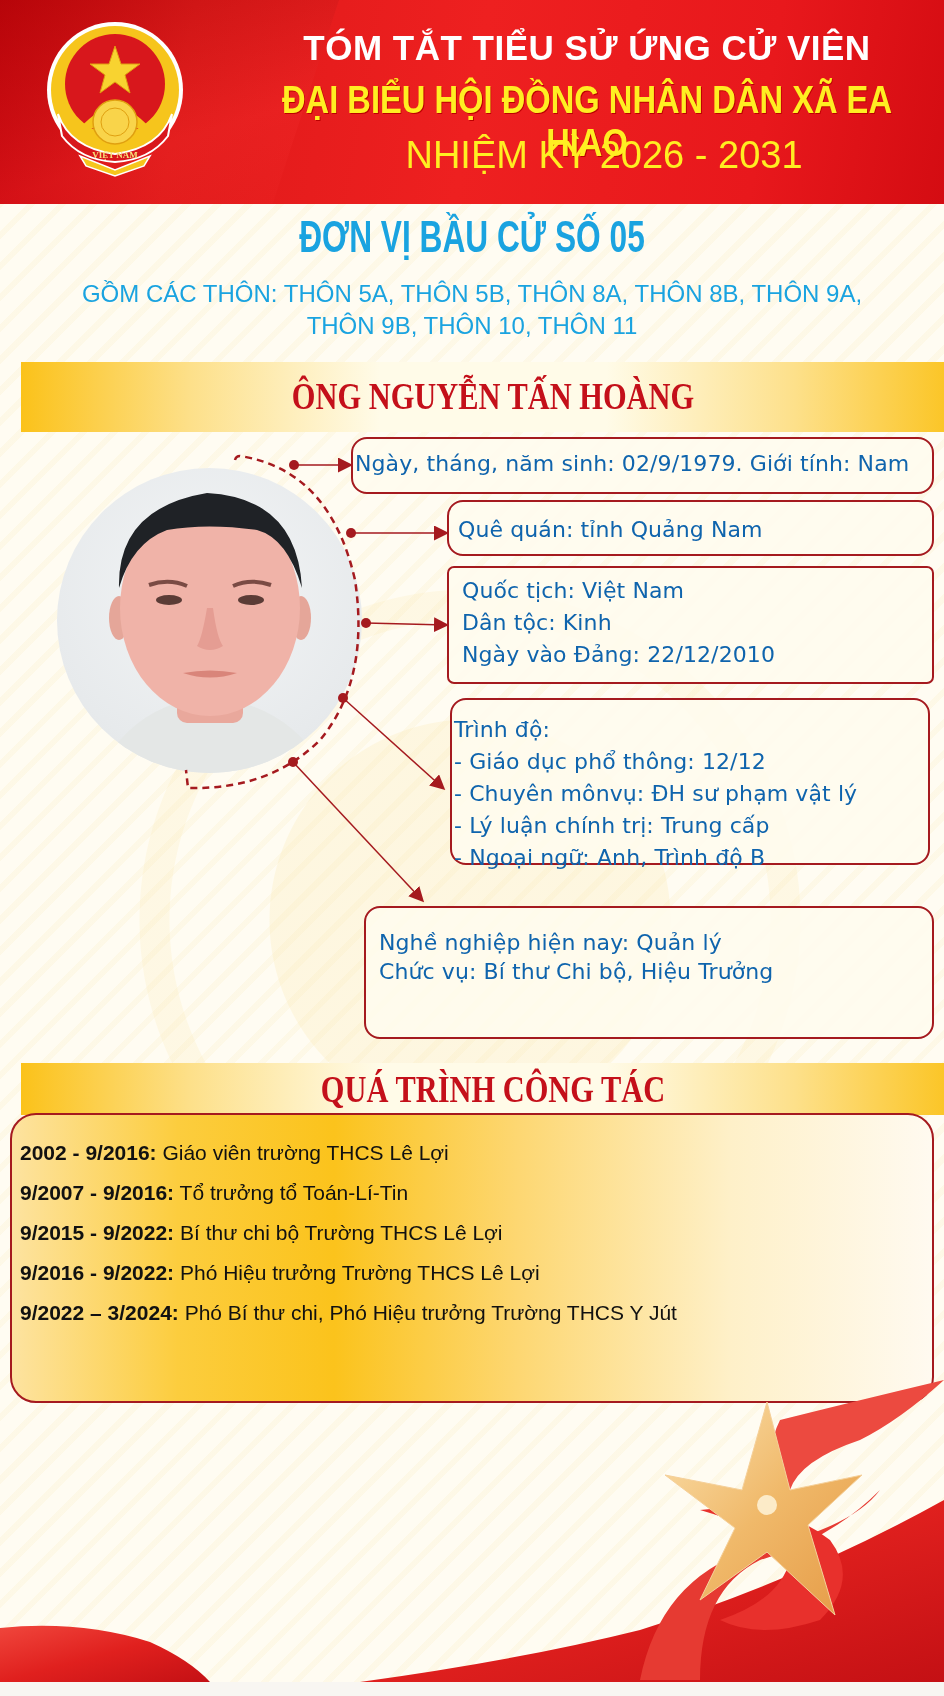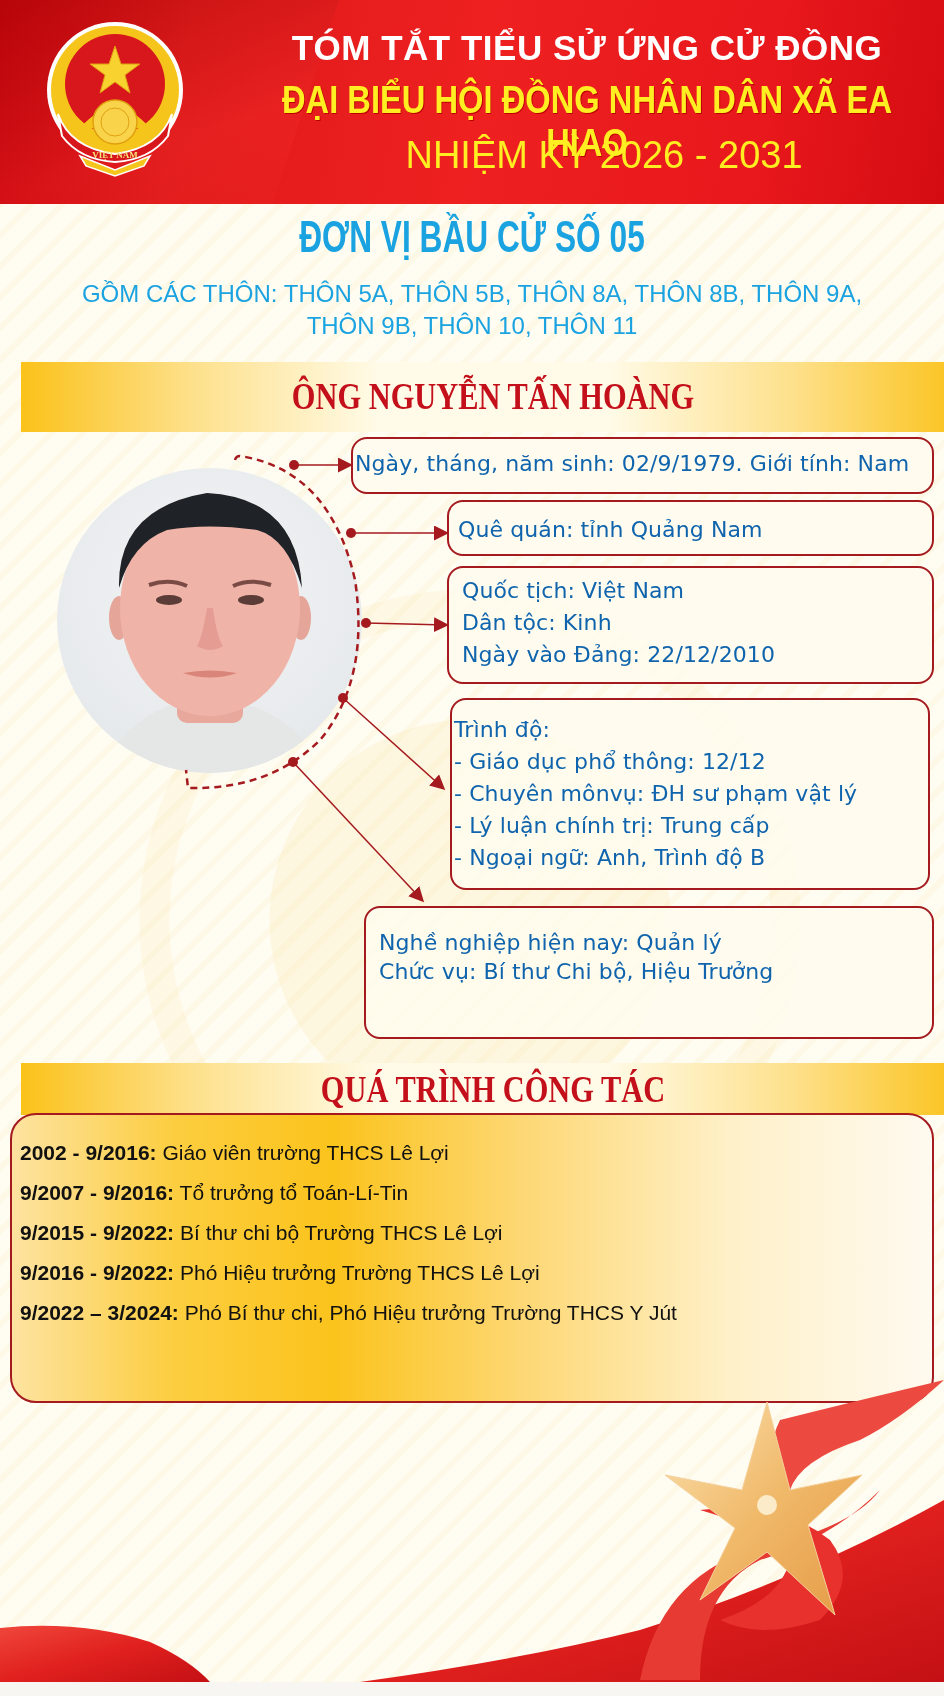--- a/index.html
+++ b/index.html
@@ -125,21 +125,21 @@
     <circle cx="75" cy="66" r="50" fill="#d8171c"></circle>
     <polygon points="75,28 81,46 100,46 85,57 90,75 75,64 60,75 65,57 50,46 69,46" fill="#f8d330" stroke="#e09d10" stroke-width="1"></polygon>
     <path d="M40 110 Q75 70 110 110 Z" fill="#f6c51c"></path>
     <circle cx="75" cy="104" r="22" fill="#f9d44a" stroke="#e0a010" stroke-width="1.5"></circle>
     <circle cx="75" cy="104" r="14" fill="none" stroke="#e0a010" stroke-width="1"></circle>
     <path d="M18 96 Q30 130 75 136 Q120 130 132 96 L128 118 Q110 142 75 144 Q40 142 22 118 Z" fill="#d8171c" stroke="#fff" stroke-width="2"></path>
     <path d="M40 138 L75 152 L110 138 L104 148 L75 158 L46 148 Z" fill="#f6c51c" stroke="#fff" stroke-width="1.5"></path>
     <text x="75" y="140" text-anchor="middle" font-size="9" fill="#f8e27a" font-family="Liberation Serif, serif" font-weight="bold">VIỆT NAM</text>
   </svg>
   <div class="header-text">
-    <div class="h1">TÓM TẮT TIỂU SỬ ỨNG CỬ ĐỒNG</div>
+    <div class="h1">TÓM TẮT TIỂU SỬ ỨNG CỬ VIÊN</div>
     <div class="h2">ĐẠI BIỂU HỘI ĐỒNG NHÂN DÂN XÃ EA HIAO</div>
     <div class="h3">NHIỆM KỲ 2026 - 2031</div>
   </div>
 </div>
 
 <div class="district-title">ĐƠN VỊ BẦU CỬ SỐ 05</div>
 <div class="district-villages">
   <div>GỒM CÁC THÔN: THÔN 5A, THÔN 5B, THÔN 8A, THÔN 8B, THÔN 9A,</div>
   <div>THÔN 9B, THÔN 10, THÔN 11</div>
 </div>
@@ -194,27 +194,27 @@
 </svg>
 
 <div class="info-box" style="left:351px; top:437px; width:583px; height:57px; padding:9px 0 0 2px;">
   <div class="line">Ngày, tháng, năm sinh: 02/9/1979. Giới tính: Nam</div>
 </div>
 
 <div class="info-box" style="left:447px; top:500px; width:487px; height:56px; padding:12px 0 0 9px;">
   <div class="line">Quê quán: tỉnh Quảng Nam</div>
 </div>
 
-<div class="info-box" style="left:447px; top:566px; width:487px; height:118px; padding:7px 0 0 13px;">
+<div class="info-box" style="left:447px; top:566px; width:487px; height:118px; padding:7px 0 0 13px;border-radius:7px;">
   <div class="line">Quốc tịch: Việt Nam</div>
   <div class="line">Dân tộc: Kinh</div>
   <div class="line">Ngày vào Đảng: 22/12/2010</div>
 </div>
 
-<div class="info-box" style="left:450px; top:698px; width:480px; height:192px; padding:14px 0 0 2px;">
+<div class="info-box" style="left:450px; top:698px; width:480px; height:167px; padding:14px 0 0 2px;">
   <div class="line">Trình độ:</div>
   <div class="line">- Giáo dục phổ thông: 12/12</div>
   <div class="line">- Chuyên mônvụ: ĐH sư phạm vật lý</div>
   <div class="line">- Lý luận chính trị: Trung cấp</div>
   <div class="line">- Ngoại ngữ: Anh, Trình độ B</div>
 </div>
 
 <div class="info-box" style="left:364px; top:906px; width:570px; height:133px; padding:20px 0 0 13px; line-height:29px;">
   <div class="line">Nghề nghiệp hiện nay: Quản lý</div>
   <div class="line">Chức vụ: Bí thư Chi bộ, Hiệu Trưởng</div>

